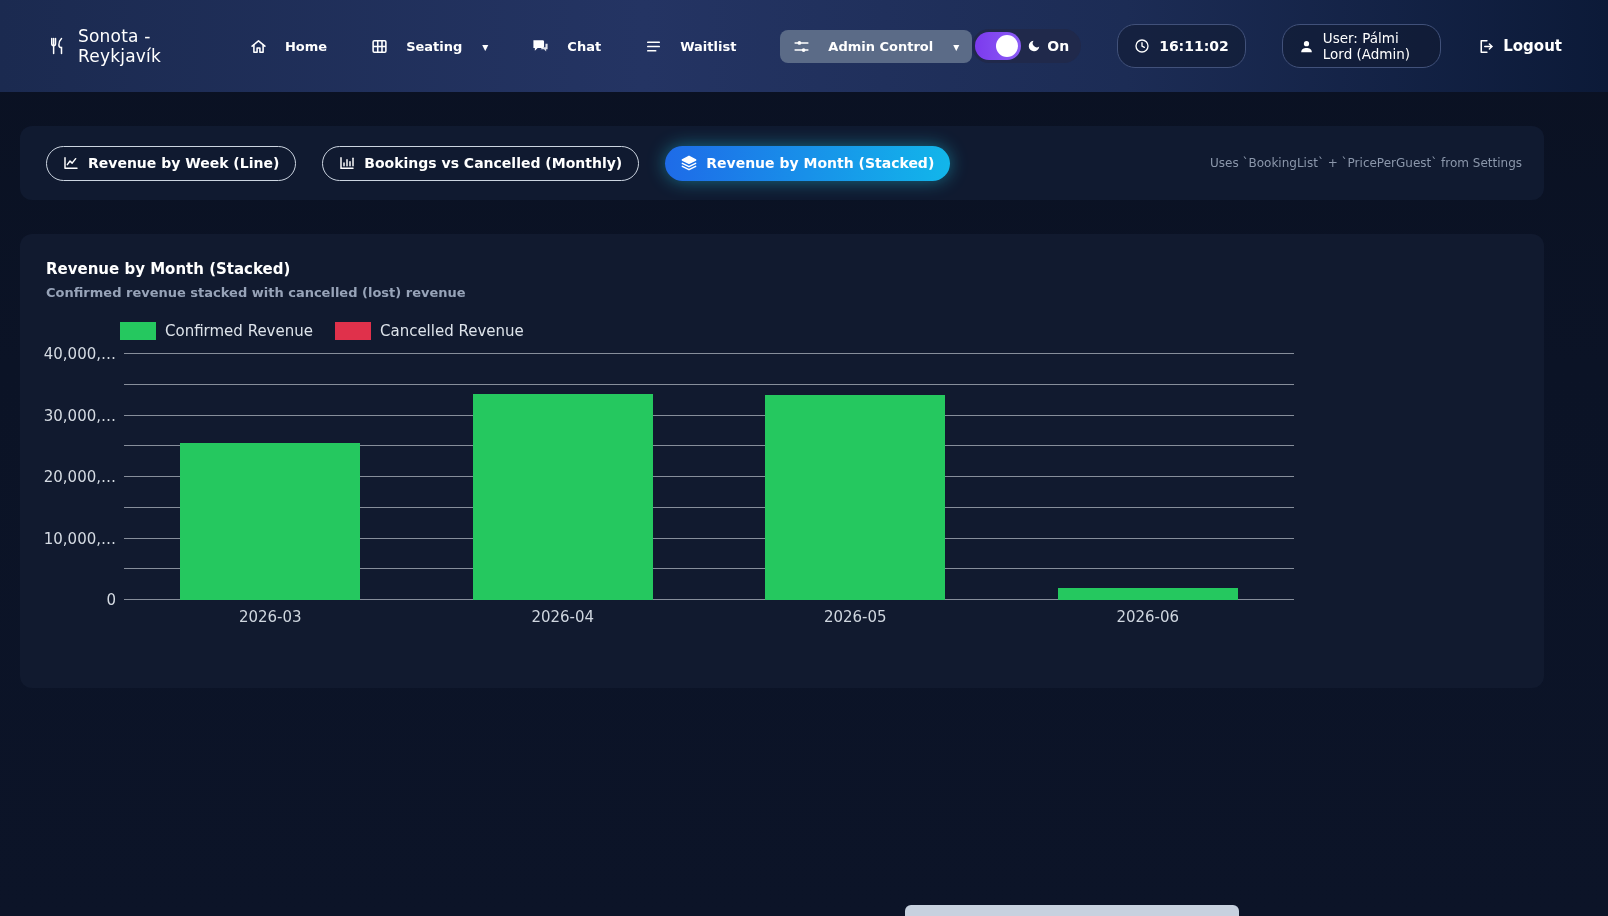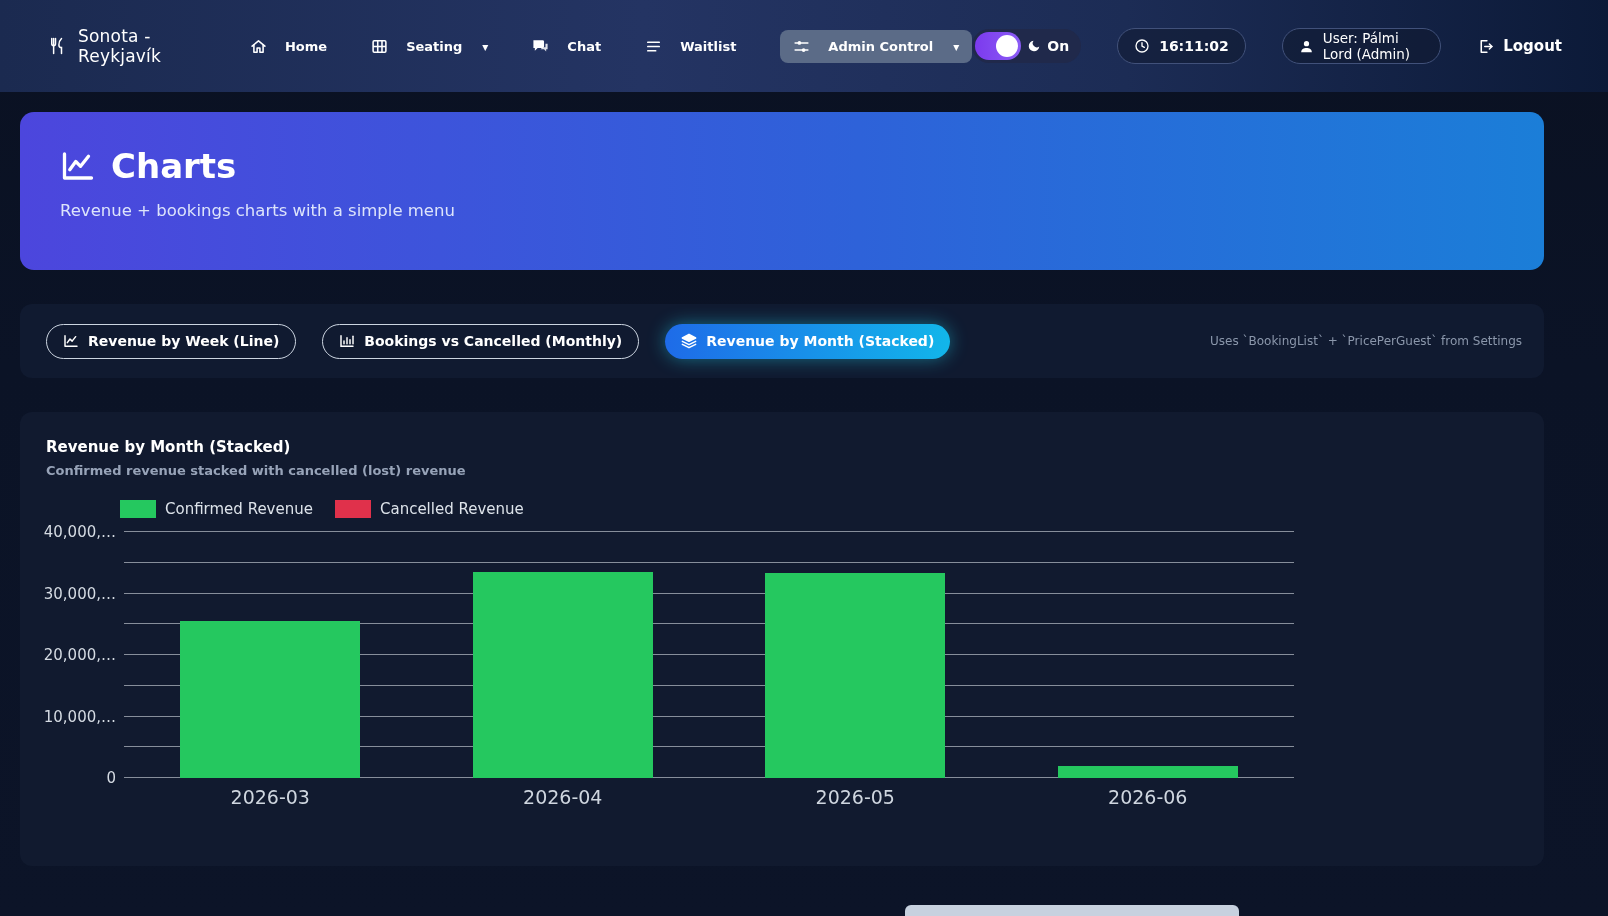--- a/index.html
+++ b/index.html
@@ -24,21 +24,21 @@
   .nav-item{ display:flex; align-items:center; gap:18px; font-size:13px; font-weight:bold; cursor:pointer; white-space:nowrap; }
   .nav-item .caret::after{ content:"▾"; font-size:12px; margin-left:2px; }
   .admin-pill{ background:#5b6b87; border-radius:8px; padding:8px 13px; }
   .nav-right{ margin-left:auto; display:flex; align-items:center; gap:36px; }
 
   .toggle-pill{ display:flex; align-items:center; background:#20294b; border-radius:17px; height:34px; padding:3px 12px 3px 3px; gap:6px; cursor:pointer; }
   .switch{ position:relative; width:46px; height:28px; border-radius:14px; background:linear-gradient(90deg,#7c3aed,#8b5cf6); }
   .knob{ position:absolute; right:3px; top:3px; width:22px; height:22px; border-radius:50%; background:#fff; }
   .toggle-pill .lbl{ font-size:14px; font-weight:bold; }
 
-  .pill{ display:flex; align-items:center; gap:9px; background:rgba(16,25,48,.55); border:1px solid #41517a; border-radius:18px; height:36px; padding:0 16px; }
+  .pill{ display:flex; align-items:center; gap:9px; background:rgba(16,25,48,.55); border:1px solid #41517a; border-radius:18px; height:44px; padding:0 16px; }
   .pill .t{ font-size:14px; font-weight:bold; }
   .pill .t2{ font-size:13.5px; }
   .logout{ display:flex; align-items:center; gap:9px; font-size:15px; font-weight:bold; cursor:pointer; }
 
   .icon{ display:inline-flex; align-items:center; justify-content:center; }
   .icon svg{ display:block; }
 
   
   .container{ width:1524px; margin-left:20px; }
   .hero{
@@ -82,21 +82,21 @@
 
   .plot-row{ display:flex; }
   .y-axis{ position:relative; width:78px; height:252px; }
   .y-label{ position:absolute; right:8px; transform:translateY(50%); font-size:15px; color:#d5dbe3; white-space:nowrap; }
   .plot{ position:relative; height:252px; flex:1; }
   .gridline{ position:absolute; left:0; right:0; height:1px; background:rgba(233,238,244,.55); }
   .slot{ position:absolute; top:0; bottom:0; display:flex; align-items:flex-end; justify-content:center; }
   .bar-stack{ width:61.5%; display:flex; flex-direction:column-reverse; }
   .bar-seg{ width:100%; }
   .x-axis{ display:flex; margin-left:78px; margin-top:8px; }
-  .x-label{ text-align:center; font-size:19px; color:#cfd6df; }
+  .x-label{ text-align:center; font-size:15px; color:#cfd6df; }
 
   
   .footer-peek{ position:absolute; left:905px; bottom:0; width:334px; height:11px; background:#c7d1df; border-radius:6px 6px 0 0; }
 </style>
 </head>
 <body>
 
 <div class="navbar">
   <div class="brand">
     <span class="icon">
@@ -202,32 +202,20 @@
             <path d="M17.5 8.5 21 12l-3.5 3.5"></path>
         </svg>
       </span>
       <span>Logout</span>
     </div>
   </div>
 </div>
 
 <div class="container">
 
-  <div class="hero">
-    <h1>
-      <span class="icon">
-        <svg width="36" height="36" viewBox="0 0 24 24" fill="none" stroke="#fff" stroke-width="2.2" stroke-linecap="round" stroke-linejoin="round">
-          <path d="M3 4v16h18"></path>
-            <path d="M6.5 14.5 10.5 9l3.2 3.2L19 5.5"></path>
-        </svg>
-      </span>
-      <span>Charts</span>
-    </h1>
-    <div class="sub">Revenue + bookings charts with a simple menu</div>
-  </div>
 
   <div class="menu-card">
     <button class="chart-btn">
       <span class="icon">
         <svg width="16" height="16" viewBox="0 0 24 24" fill="none" stroke="#fff" stroke-width="2.2" stroke-linecap="round" stroke-linejoin="round">
           <path d="M3 4v16h18"></path>
             <path d="M6.5 14.5 10.5 9l3.2 3.2L19 5.5"></path>
         </svg>
       </span>
       <span>Revenue by Week (Line)</span>

